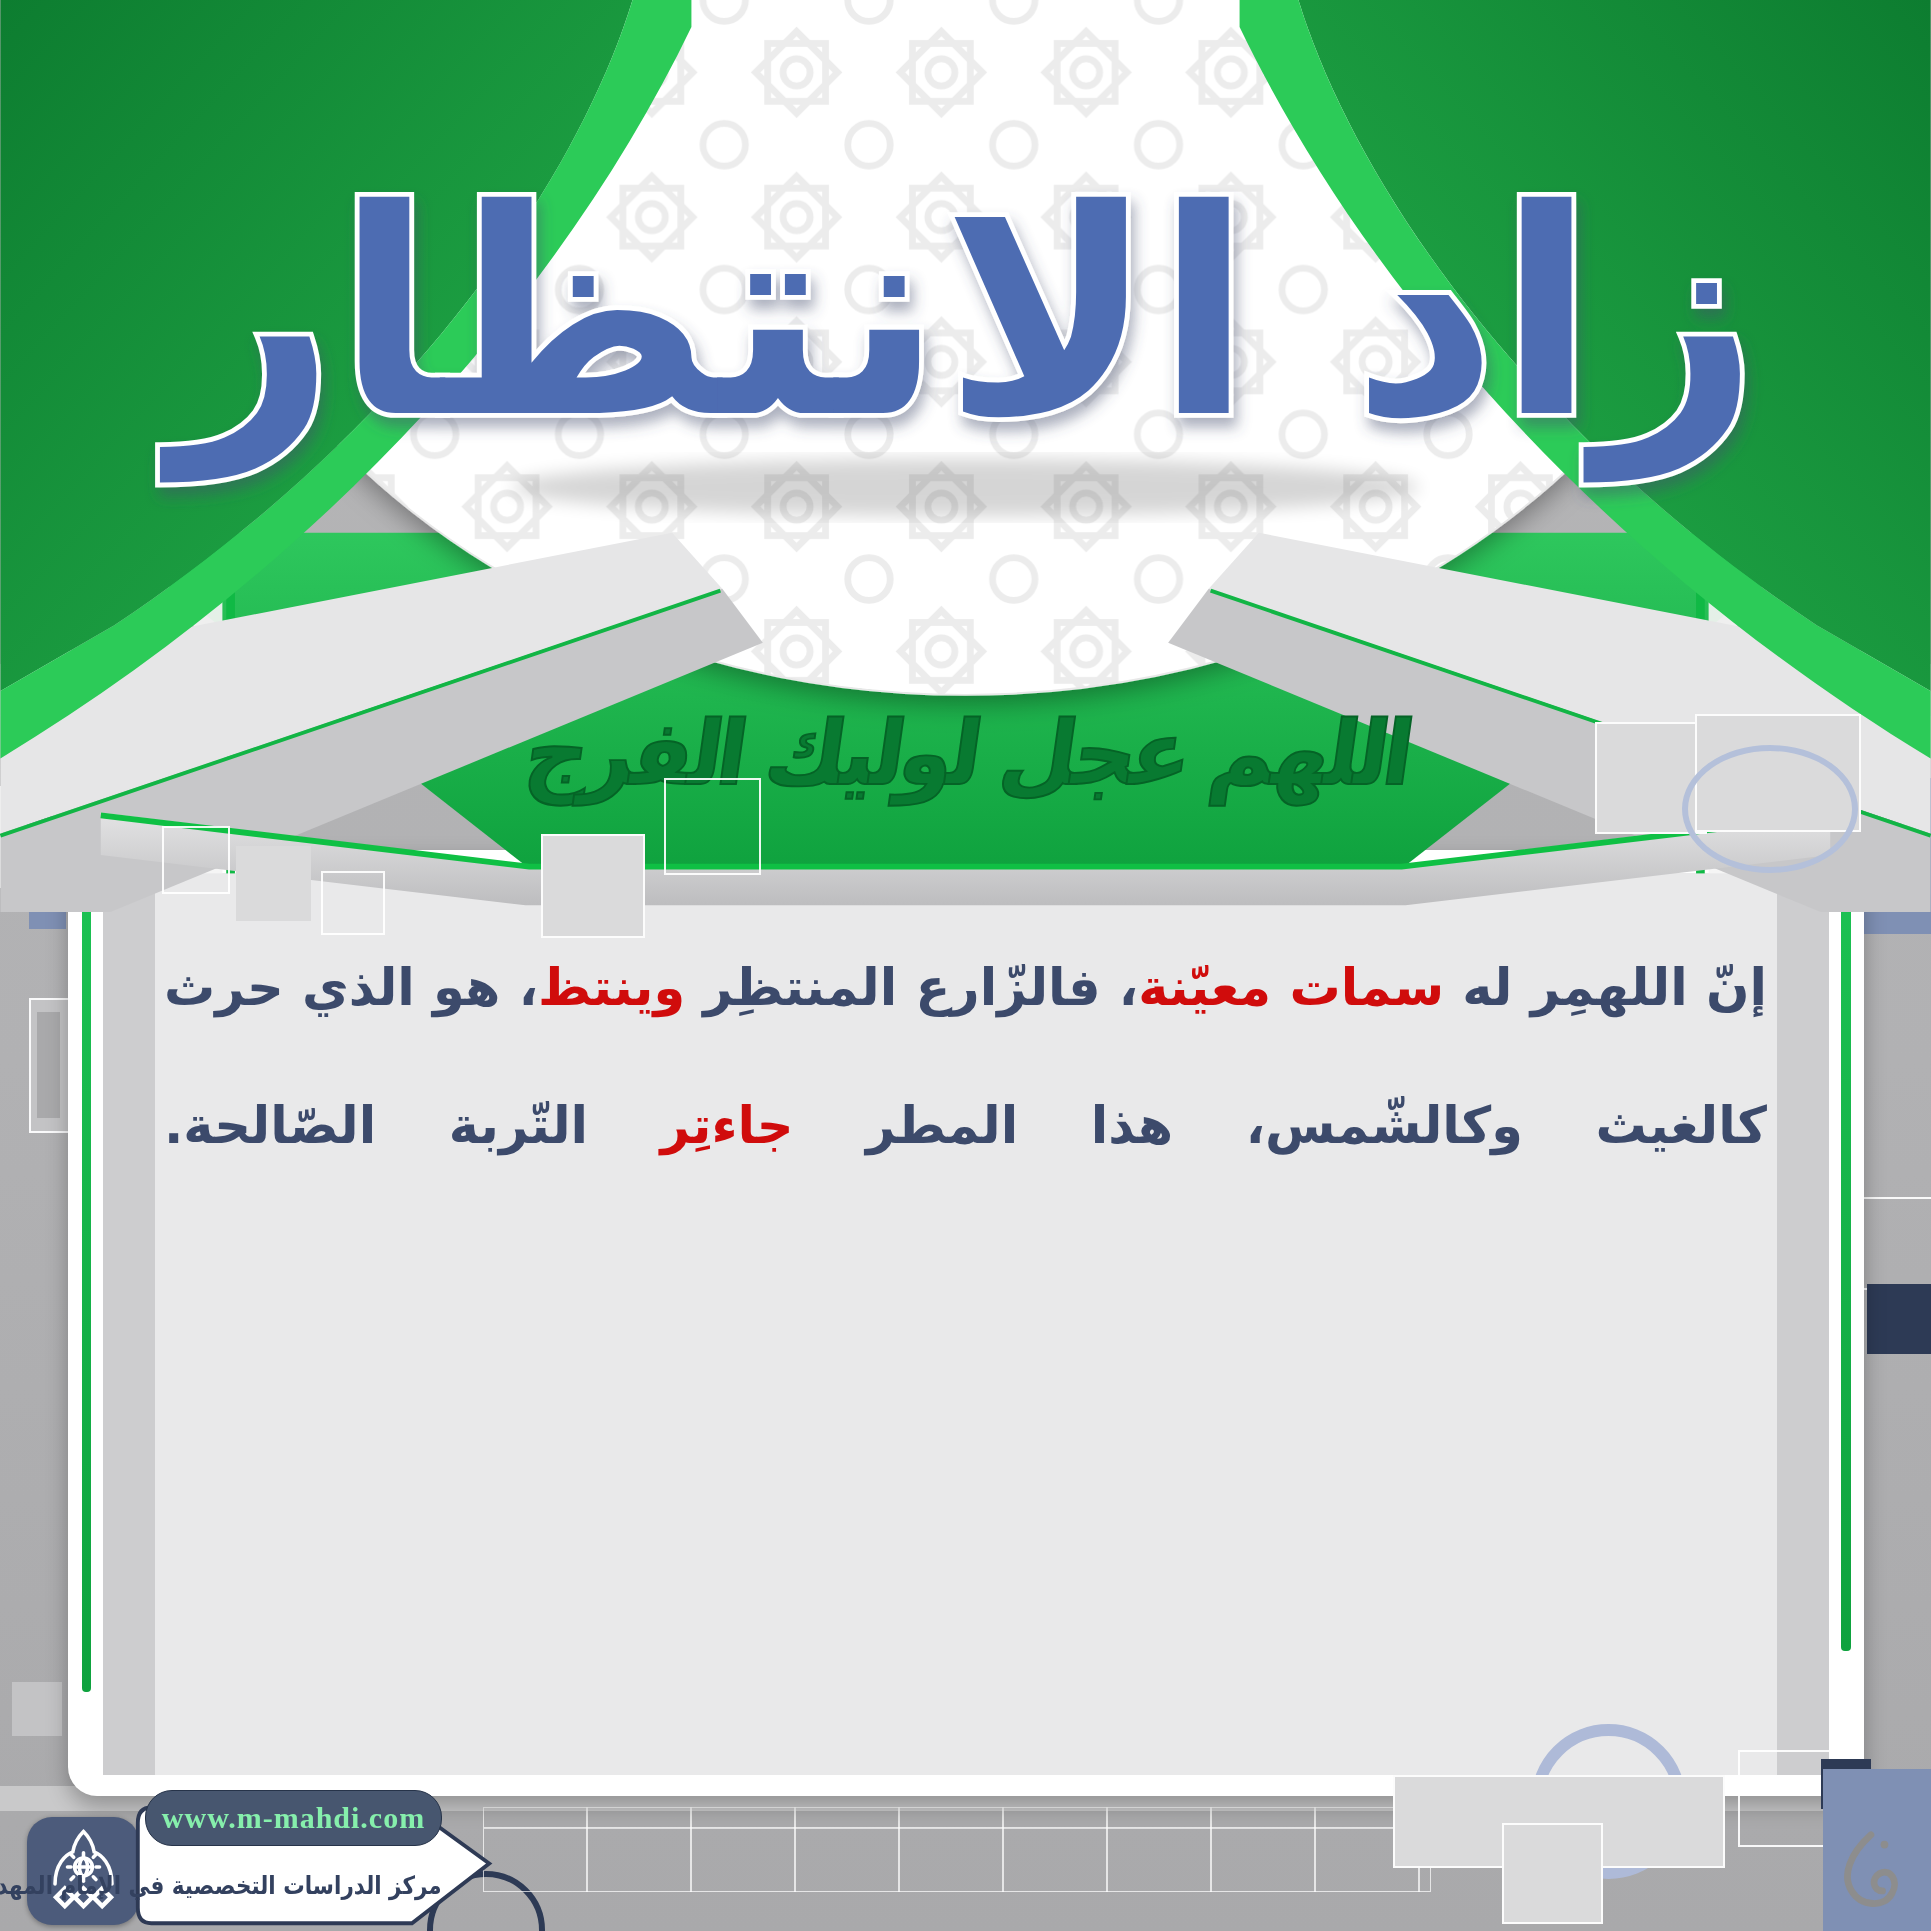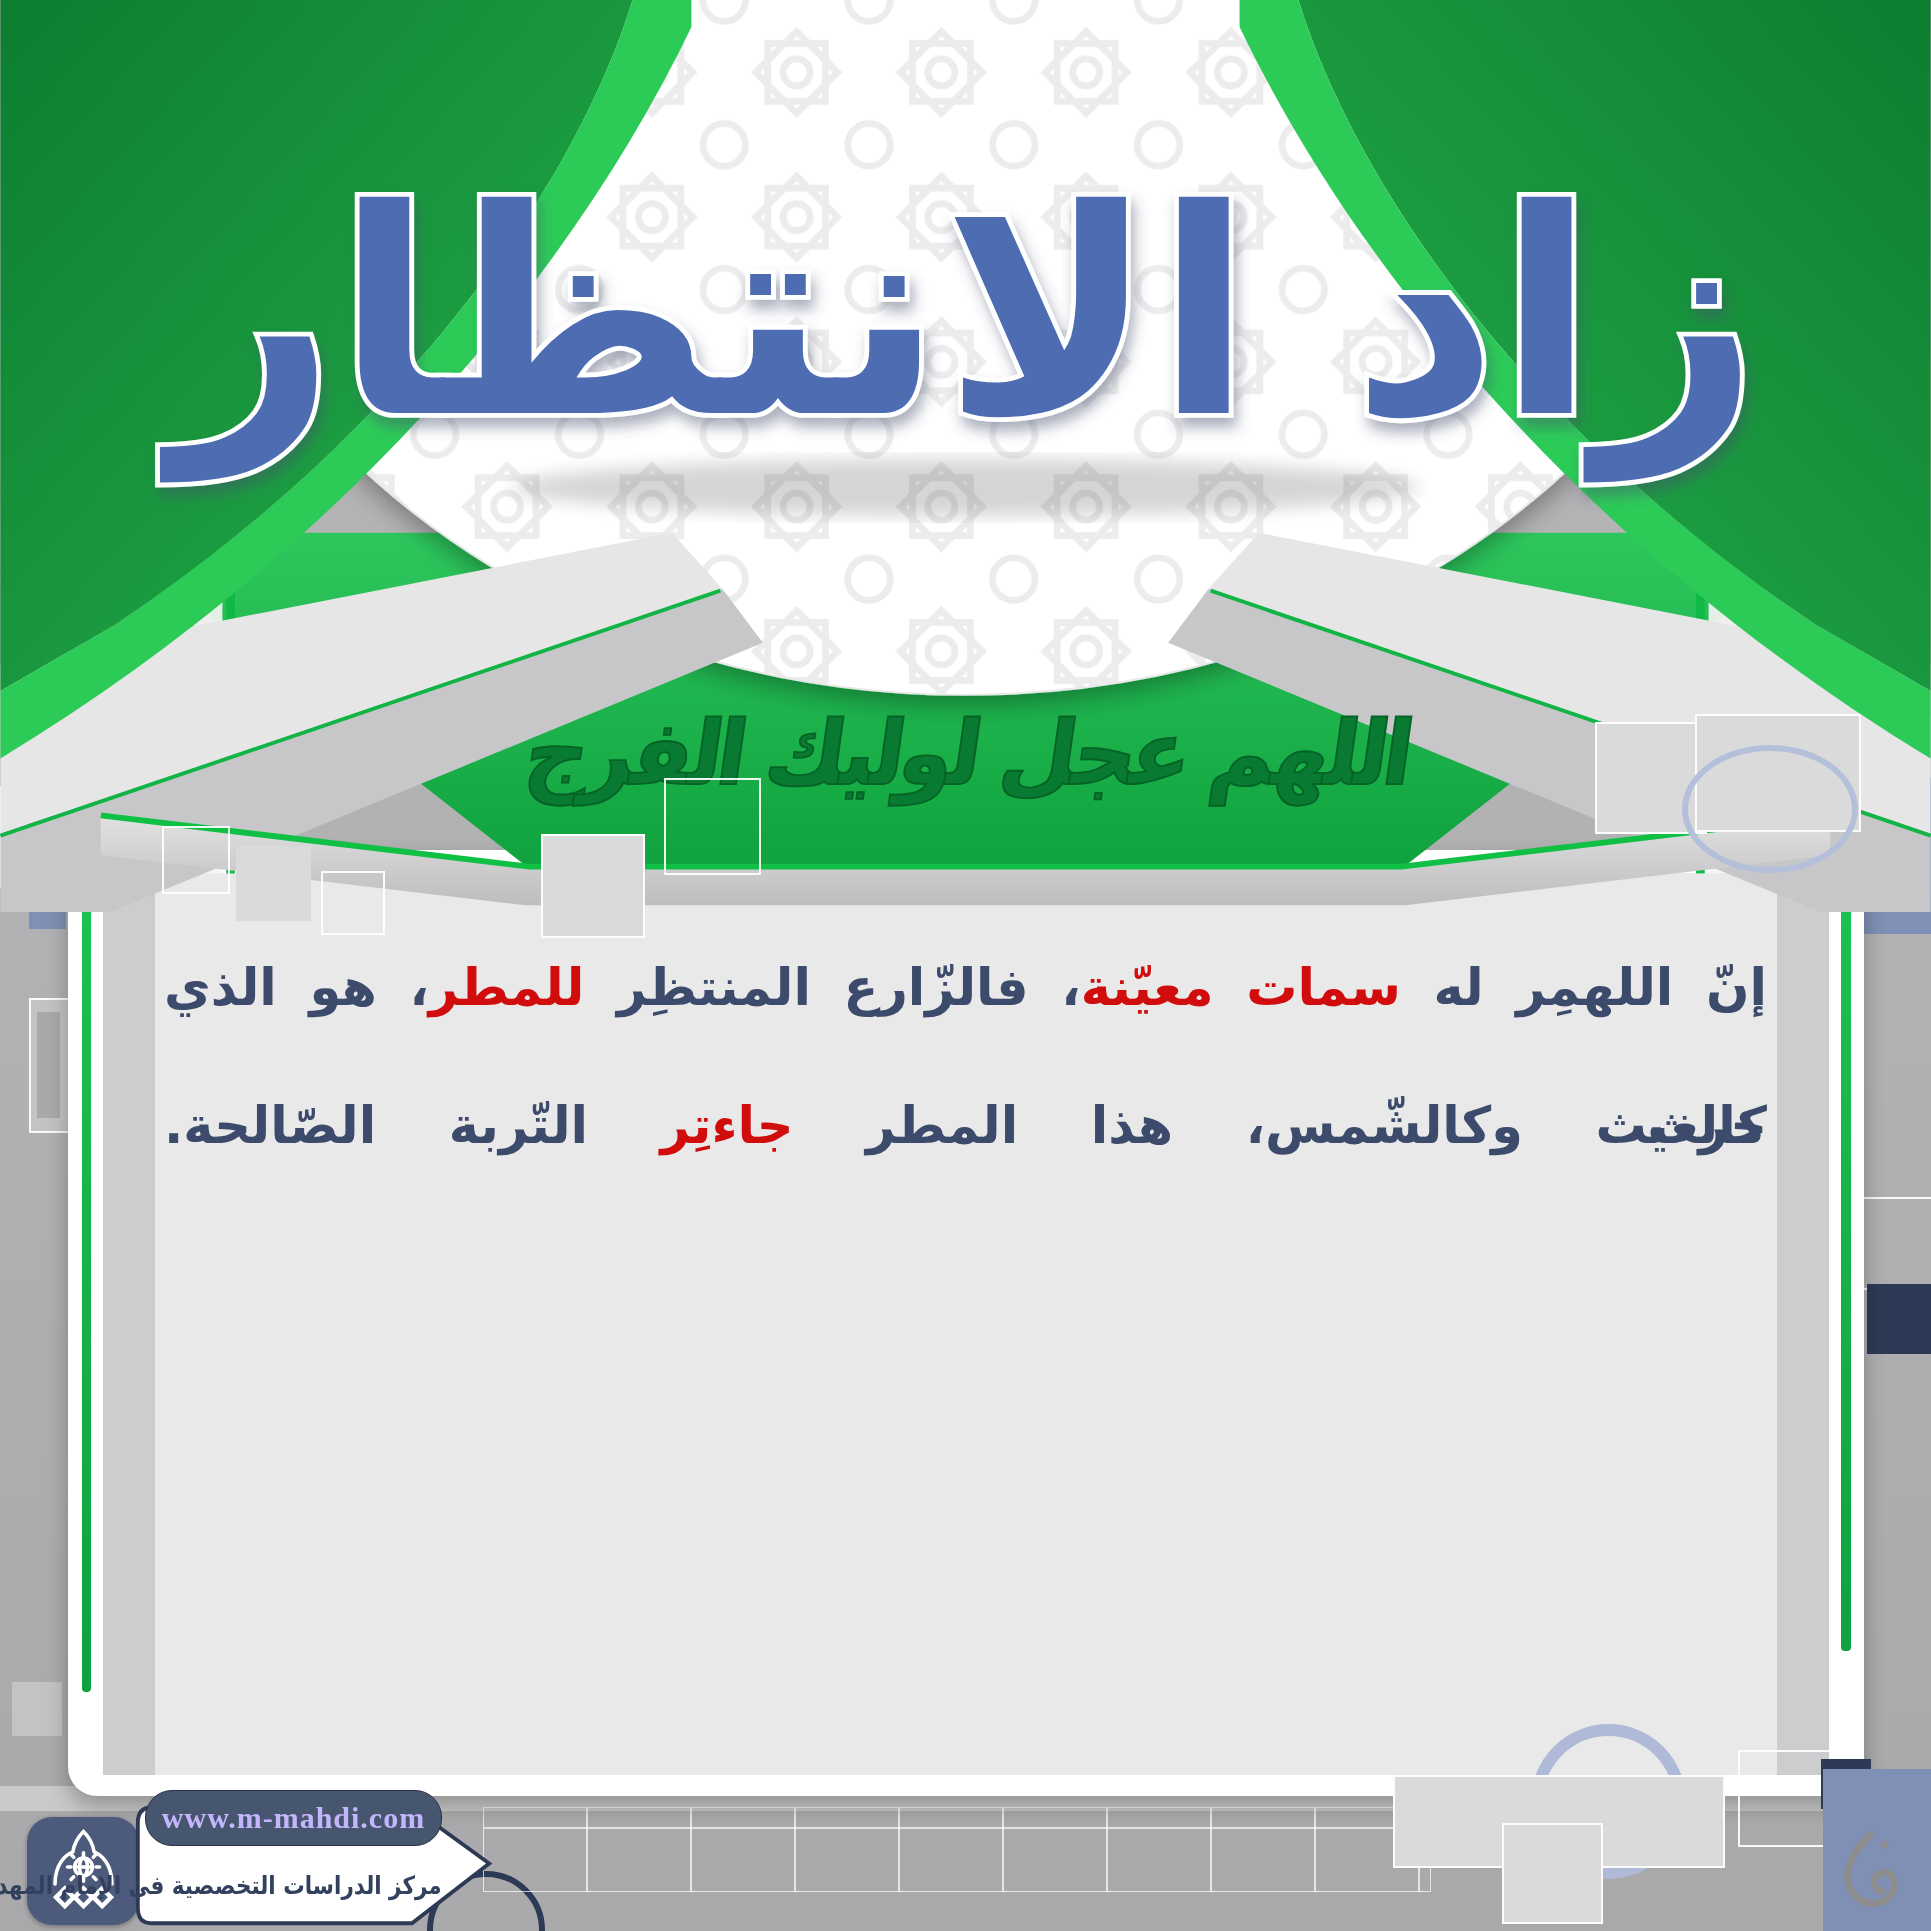--- a/index.html
+++ b/index.html
@@ -61,21 +61,21 @@
     position:absolute;left:15.4px;top:60px;width:319px;height:68px;
     direction:rtl;text-align:center;line-height:68px;
     color:#33415f;font-weight:bold;font-size:25px;
     transform:scaleX(.86);transform-origin:center;
     white-space:nowrap;
   }
   #site-pill{
     position:absolute;left:145px;top:1790px;width:295px;height:54px;z-index:7;
     background:#47566f;border:1.9px solid #263349;border-radius:27px;
     display:flex;align-items:center;justify-content:center;
-    color:#c4b5fd;font-family:"Liberation Serif", serif;font-weight:bold;font-size:30px;
+    color:#86efac;font-family:"Liberation Serif", serif;font-weight:bold;font-size:30px;
     letter-spacing:1px;cursor:pointer;
   }
   #grid{
     position:absolute;left:483px;top:1807px;width:946px;height:83px;z-index:2;
     border:1.9px solid rgba(255,255,255,.7);
     background-image:
       linear-gradient(rgba(255,255,255,.7),rgba(255,255,255,.7)),
       repeating-linear-gradient(90deg,transparent 0 102px,rgba(255,255,255,.7) 102px 104px);
     background-size:100% 1.9px,100% 100%;
     background-position:0 19.3px,0 0;
@@ -199,21 +199,21 @@
 
 <div id="panel">
   <span class="gbar l"></span>
   <span class="gbar r"></span>
   <span class="col l"></span>
   <span class="col r"></span>
   <div class="content"></div>
 </div>
 
 <div id="bodytext">
-  <div class="line"><span class="navy">إنّ اللهمِر له </span><span class="red">سمات معيّنة</span><span class="navy">، فالزّارع المنتظِر </span><span class="red">للمطر</span><span class="navy">، هو الذي حرث</span></div>
+  <div class="line"><span class="navy">إنّ اللهمِر له </span><span class="red">سمات معيّنة</span><span class="navy">، فالزّارع المنتظِر </span><span class="red">وينتظ</span><span class="navy">، هو الذي حرث</span></div>
 
 
 
 
 
   <div class="line"><span class="navy">كالغيث وكالشّمس، هذا المطر </span><span class="red">جاءتِر</span><span class="navy"> التّربة الصّالحة.</span></div>
 </div>
 
 <div id="logo-box">
   <svg width="89" height="91" viewBox="0 0 100 100">

